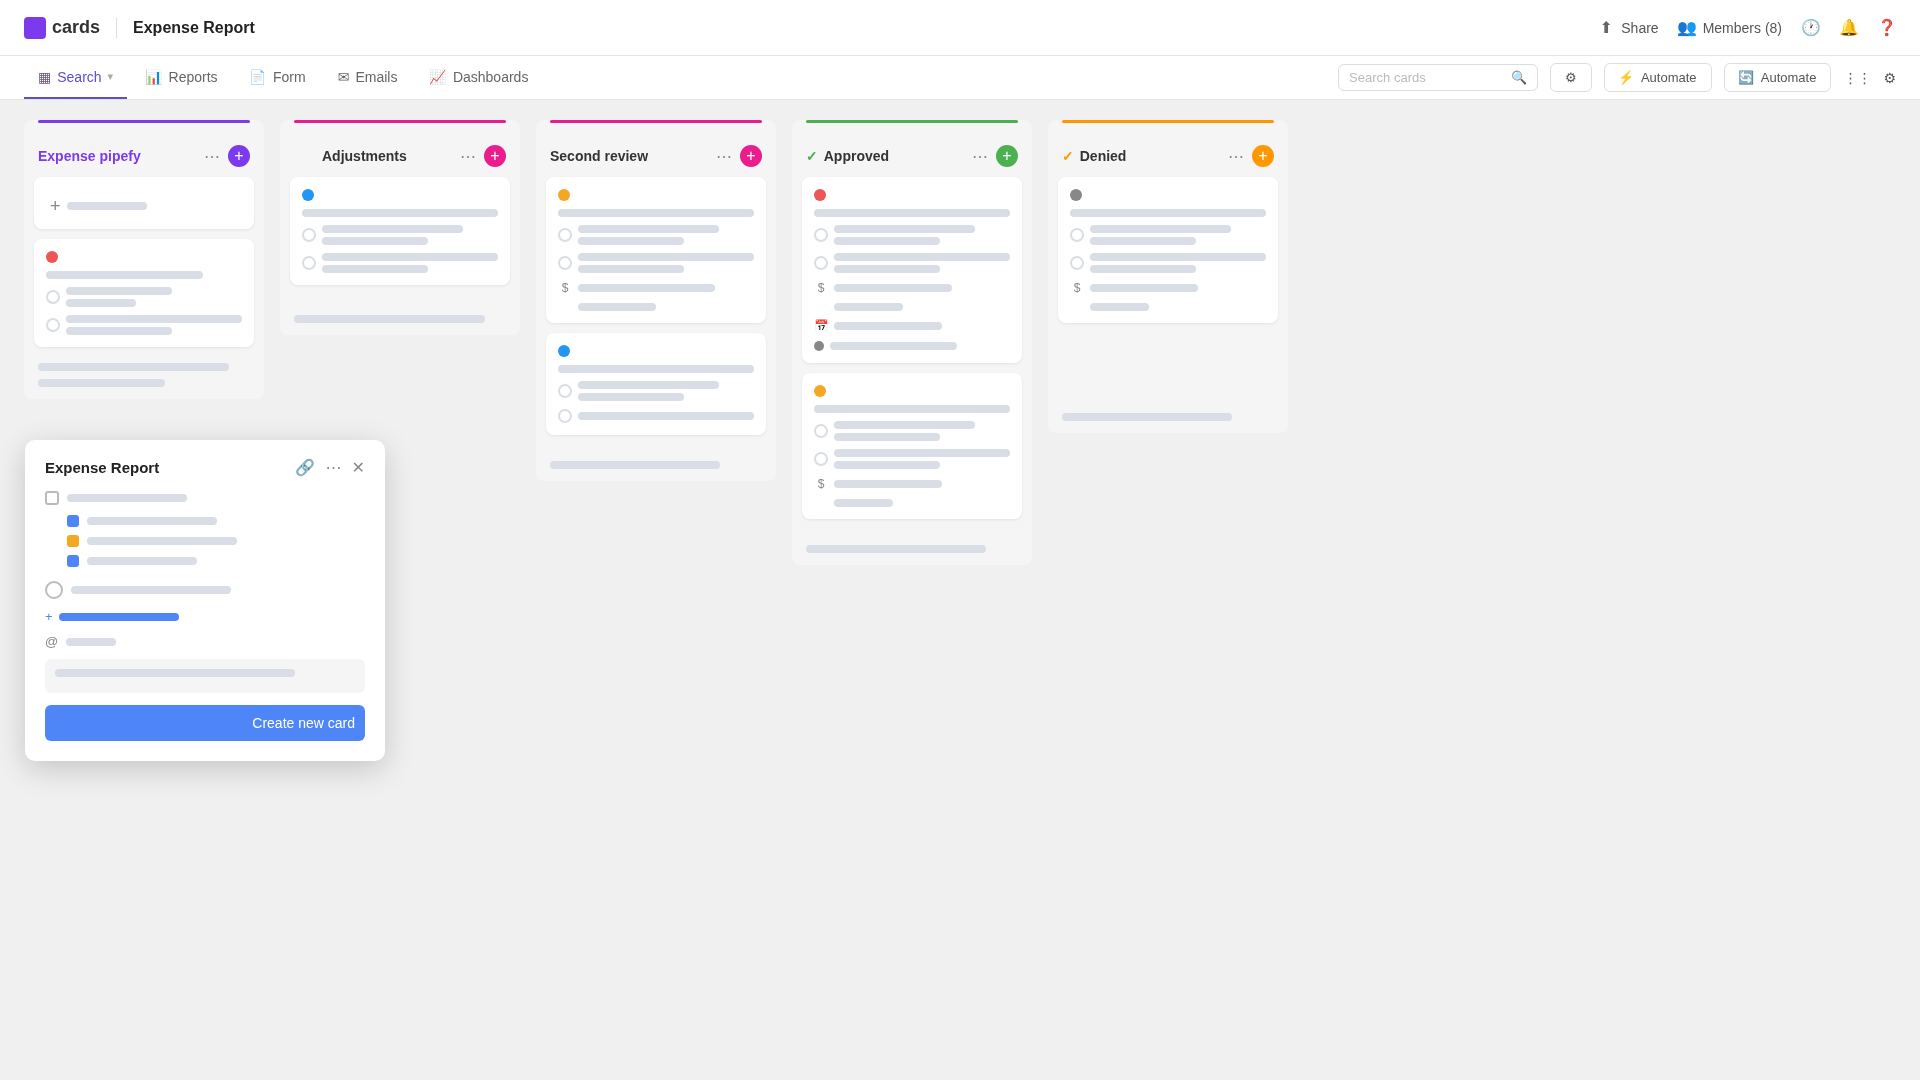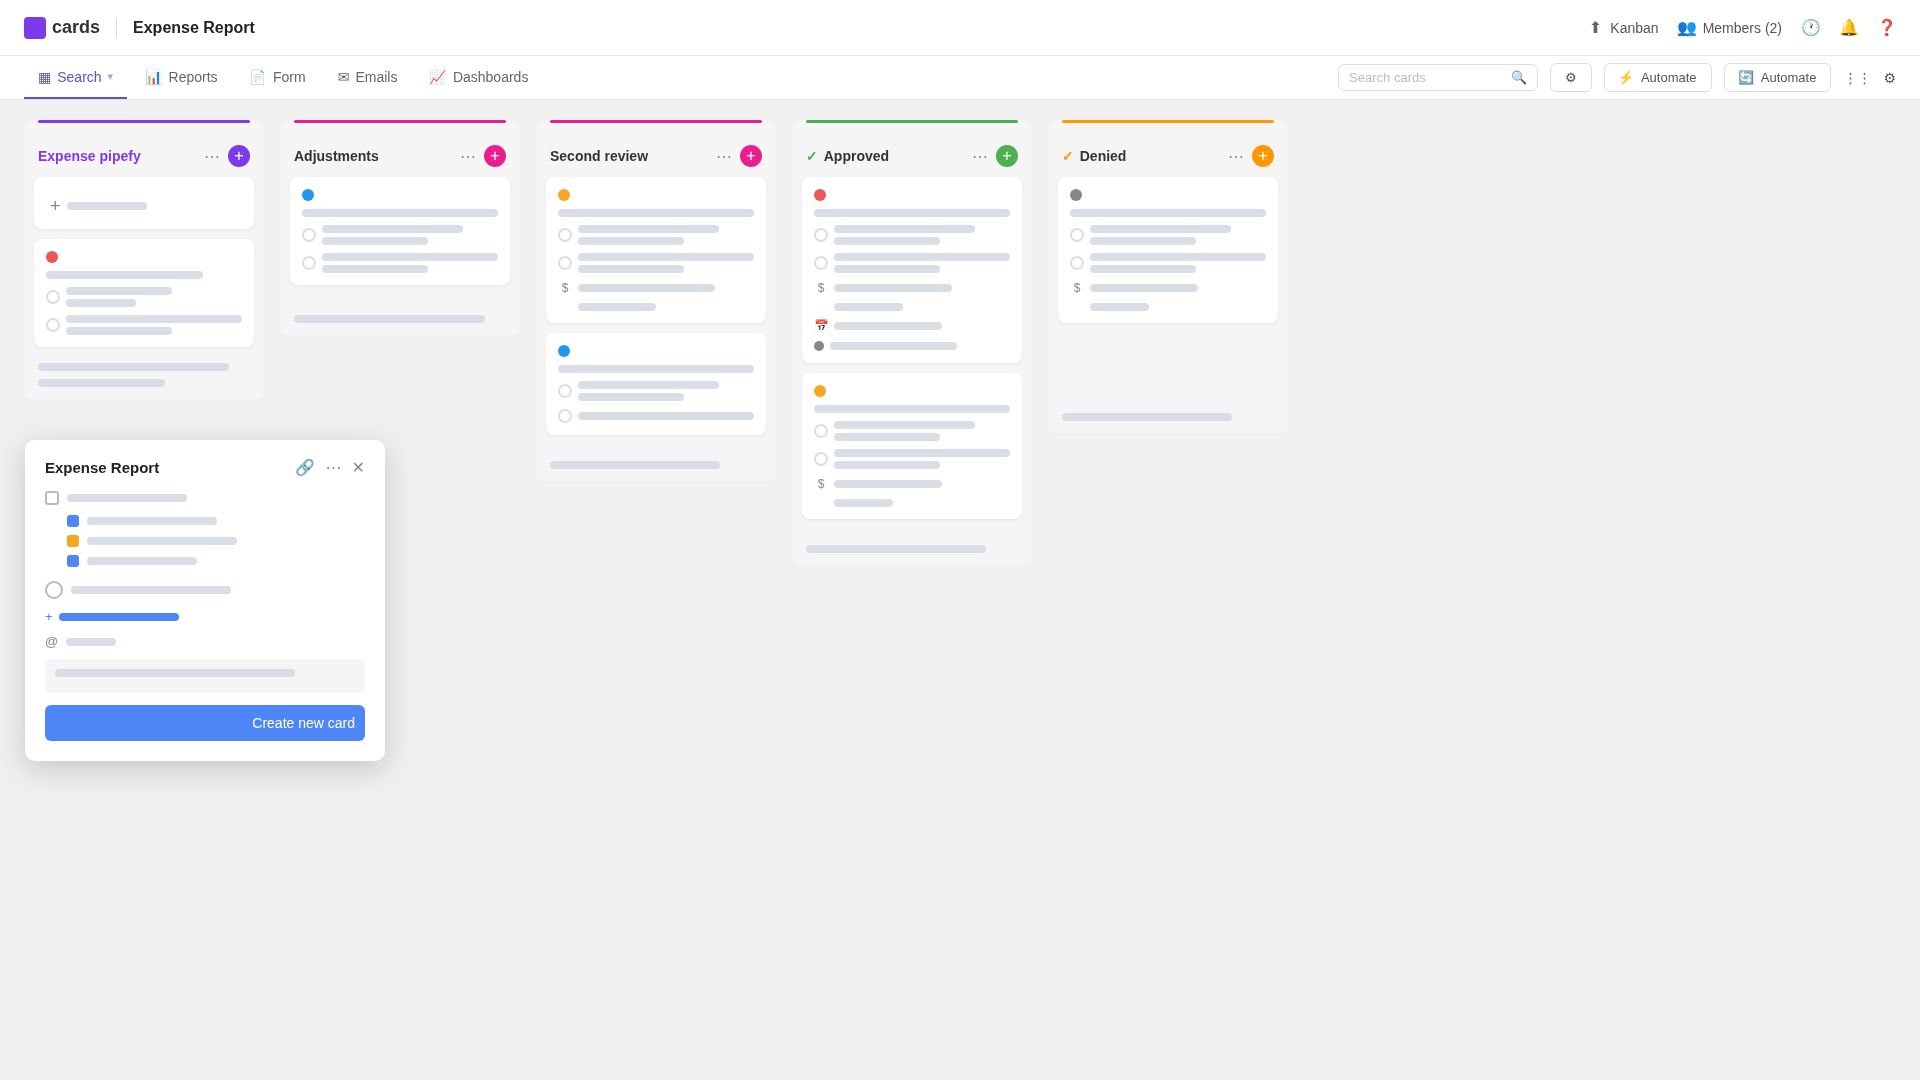--- a/index.html
+++ b/index.html
@@ -410,25 +410,25 @@
     <div class="logo">
       <div class="logo-icon"></div>
       <span>cards</span>
     </div>
     <div style="width:1px;height:20px;background:#ddd;"></div>
     <span class="page-title">Expense Report</span>
   </div>
   <div class="nav-right">
     <button class="nav-btn">
       <span class="nav-icon">⬆</span>
-      <span>Kanban</span>
+      <span>Share</span>
     </button>
     <button class="nav-btn">
       <span class="nav-icon">👥</span>
-      <span>Members (2)</span>
+      <span>Members (8)</span>
     </button>
     <button class="nav-btn">
       <span class="nav-icon">🕐</span>
     </button>
     <button class="nav-btn">
       <span class="nav-icon">🔔</span>
     </button>
     <button class="nav-btn">
       <span class="nav-icon">❓</span>
     </button>
@@ -523,21 +523,21 @@
     </div>
     <div class="column-footer">
       <div class="footer-skel" style="width:90%;"></div>
       <div class="footer-skel" style="width:60%;margin-top:8px;"></div>
     </div>
   </div>
 
   <div class="column">
     <div class="column-top-bar" style="background:#e91e8c;"></div>
     <div class="column-header">
-      <span class="column-title" style="color:#333;">Adjustments</span>
+      <span class="column-title" style="color:#333;margin-left:28px;">Adjustments</span>
       <div class="column-header-right">
         <span class="col-menu-btn">⋯</span>
         <div class="add-btn" style="background:#e91e8c;">+</div>
       </div>
     </div>
     <div class="cards-area">
       <div class="card">
         <div class="card-dot" style="background:#2196f3;"></div>
         <div class="skel long" style="margin-bottom:8px;"></div>
         <div class="skel-row">

